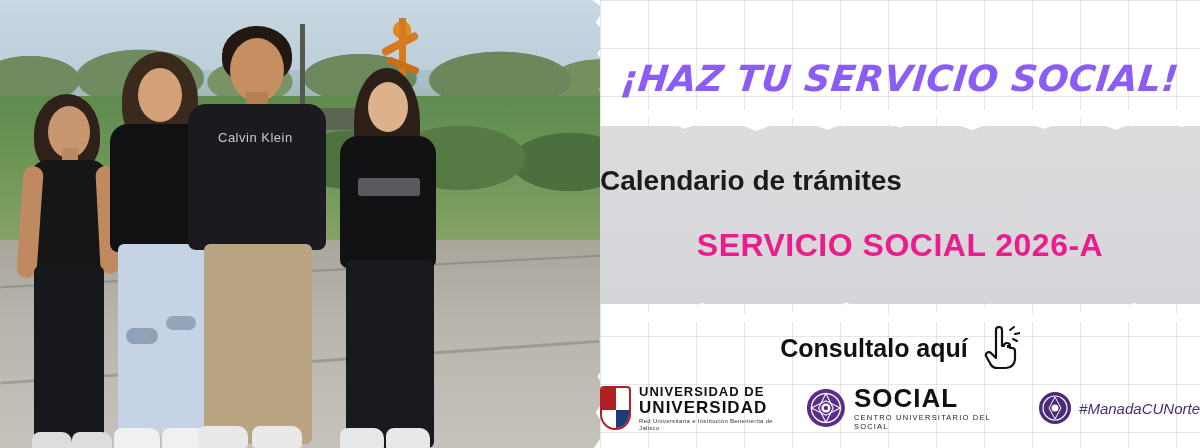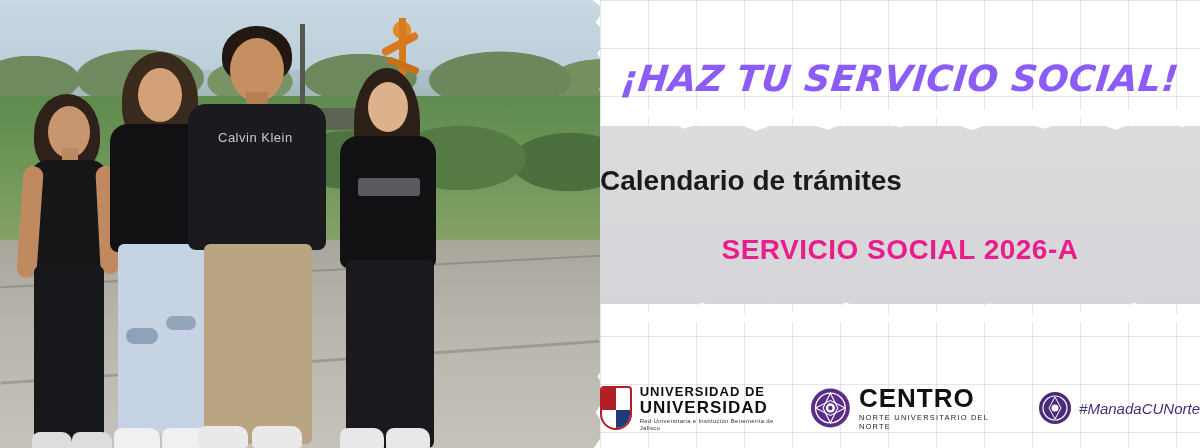--- a/index.html
+++ b/index.html
@@ -198,23 +198,23 @@
     font-size: 36px; letter-spacing: .5px;
     color: #8b5cf6;
     transform: skewX(-6deg);
   }
   .subline {
     position: absolute; left: 0; top: 165px; width: 664px;
     text-align: left;
     font-size: 28px; font-weight: 700; color: #1b1b1b;
   }
   .titleline {
-    position: absolute; left: 0; top: 234px; width: 600px;
+    position: absolute; left: 0; top: 227px; width: 600px;
     text-align: center;
-    font-size: 28px; font-weight: 800; color: #ea1d8d;
+    font-size: 32px; font-weight: 800; color: #ea1d8d;
     letter-spacing: .5px;
   }
   .cta-wrap {
     position: absolute; left: 0; top: 326px; width: 600px;
     display: flex; align-items: center; justify-content: center; gap: 14px;
   }
   .cta {
     font-size: 25px; font-weight: 700; color: #111111;
   }
   .cursor-icon { width: 38px; height: 44px; }
@@ -321,20 +321,28 @@
   <div class="torn-edge"></div>
 
   <div class="panel">
     <div class="grid-bg"></div>
     <div class="band"></div>
 
     <div class="headline">¡HAZ TU SERVICIO SOCIAL!</div>
     <div class="subline">Calendario de trámites</div>
     <div class="titleline">SERVICIO SOCIAL 2026-A</div>
 
+    <div class="cta-wrap">
+      <div class="cta">Consultalo aquí</div>
+      <svg class="cursor-icon" viewBox="0 0 38 44">
+        <path d="M14 4 a3 3 0 0 1 6 0 v16 h2 a3 3 0 0 1 6 0 v2 h2 a3 3 0 0 1 3 3 v8 a9 9 0 0 1 -9 9 h-9 a8 8 0 0 1 -6 -3 L4 30 a3 3 0 0 1 5 -3 l5 5 z" fill="none" stroke="#111" stroke-width="2.2" stroke-linejoin="round"></path>
+        <path d="M20 20 v-4 M26 22 v-3" fill="none" stroke="#111" stroke-width="2"></path>
+        <path d="M28 4 l4 -3 M33 8 l5 -1 M31 13 l4 2" stroke="#111" stroke-width="2" stroke-linecap="round"></path>
+      </svg>
+    </div>
 
     <div class="logos">
       <div class="logo-udg">
         <div class="shield"></div>
         <div class="udg-text">
           <div class="l1">UNIVERSIDAD DE</div>
           <div class="l2">UNIVERSIDAD</div>
           <div class="l3">Red Universitaria e Institución Benemérita de Jalisco</div>
         </div>
       </div>
@@ -344,22 +352,22 @@
           <circle cx="22" cy="22" r="21" fill="#5b2d86"></circle>
           <circle cx="22" cy="22" r="16" fill="none" stroke="#ffffff" stroke-width="1.4"></circle>
           <g stroke="#ffffff" stroke-width="1.2" fill="none">
             <path d="M22 6 L30 22 L22 38 L14 22 Z"></path>
             <path d="M6 22 L22 14 L38 22 L22 30 Z"></path>
           </g>
           <circle cx="22" cy="22" r="5" fill="#ffffff"></circle>
           <circle cx="22" cy="22" r="2.4" fill="#5b2d86"></circle>
         </svg>
         <div class="cu-text">
-          <div class="c1">CENTRO</div>
-          <div class="c2">NORTE UNIVERSITARIO DEL NORTE</div>
+          <div class="c1">SOCIAL</div>
+          <div class="c2">CENTRO UNIVERSITARIO DEL SOCIAL</div>
         </div>
       </div>
 
       <div class="logo-hash">
         <svg class="hash-mark" viewBox="0 0 34 34">
           <circle cx="17" cy="17" r="16" fill="#4b2a7a"></circle>
           <circle cx="17" cy="17" r="12" fill="none" stroke="#ffffff" stroke-width="1.2"></circle>
           <path d="M17 6 L23 17 L17 28 L11 17 Z" fill="none" stroke="#ffffff" stroke-width="1"></path>
           <circle cx="17" cy="17" r="3.5" fill="#ffffff"></circle>
         </svg>

